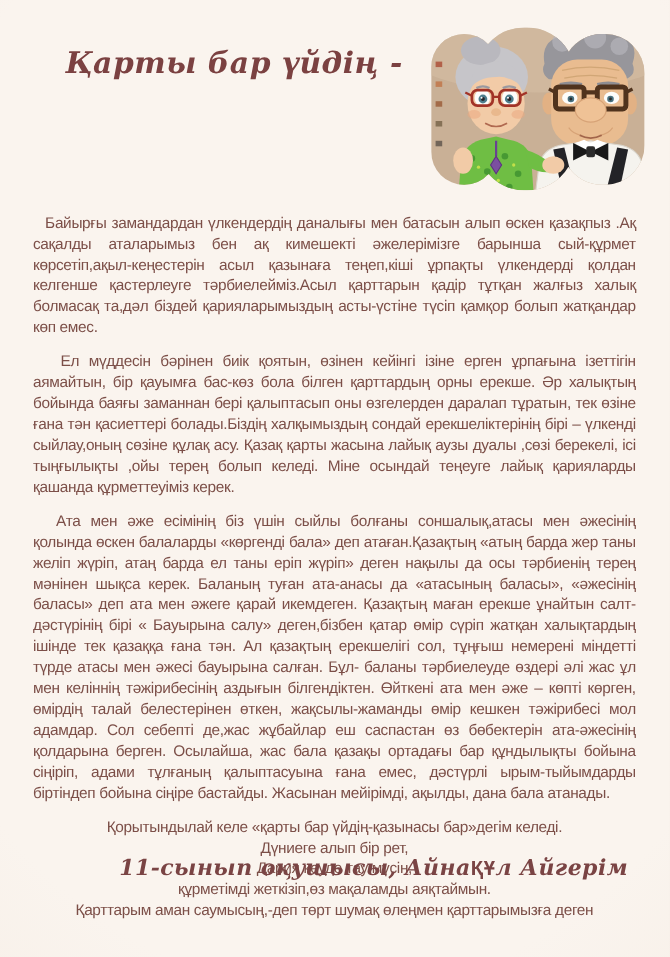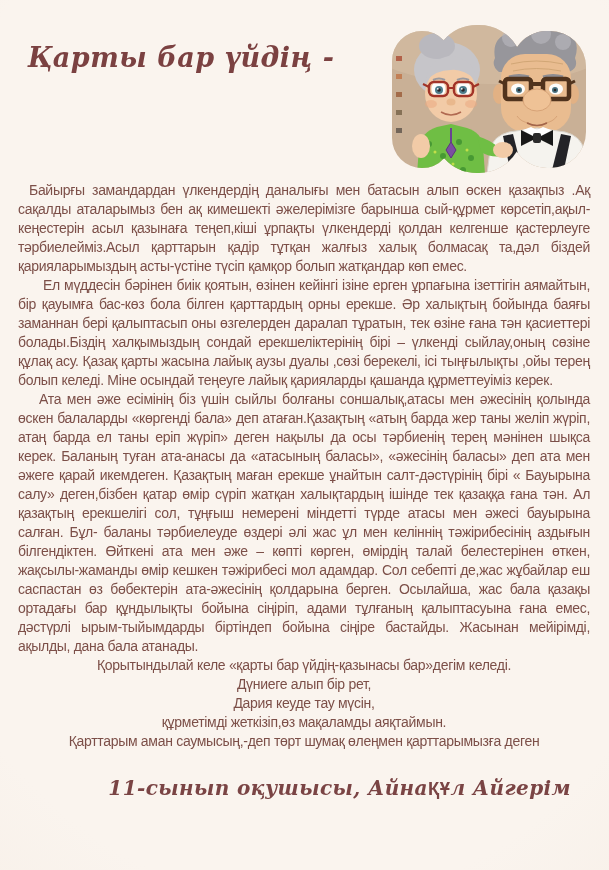--- a/index.html
+++ b/index.html
@@ -6,34 +6,35 @@
   .page{
     position:relative;
     width:609px;height:870px;
     margin:0 auto;
     overflow:hidden;
     background:
       radial-gradient(135% 115% at 50% 44%, #faf4ee 52%, #f6eee6 74%, #e9ddd2 100%);
     font-family:"Liberation Sans", sans-serif;
   }
   .title{
-    position:absolute;top:40px;left:28px;width:336px;
+    position:absolute;top:40px;left:45px;width:336px;
+    text-align:center;
     font-family:"DejaVu Serif", serif;
     font-style:italic;font-weight:700;
     font-size:27px;line-height:35px;
     color:#7b4141;letter-spacing:.5px;
   }
   .illu{position:absolute;top:24px;left:391px;width:196px;height:150px;}
   .article{
     position:absolute;top:181px;left:18px;width:572px;
     color:#7c4f48;
     font-size:14px;line-height:19px;letter-spacing:-.3px;
     text-align:justify;
   }
-  .article p{margin:0;}
+  .article p{margin:12px;}
   .indent1{text-indent:11px;}
   .indent2{text-indent:25px;}
   .indent3{text-indent:21px;}
   .closing{ text-align:center; }
   .signature{
     position:absolute;top:776px;right:38px;
     font-family:"DejaVu Serif", serif;
     font-style:italic;font-weight:700;
     font-size:20px;color:#7a4444;letter-spacing:.4px;
   }

